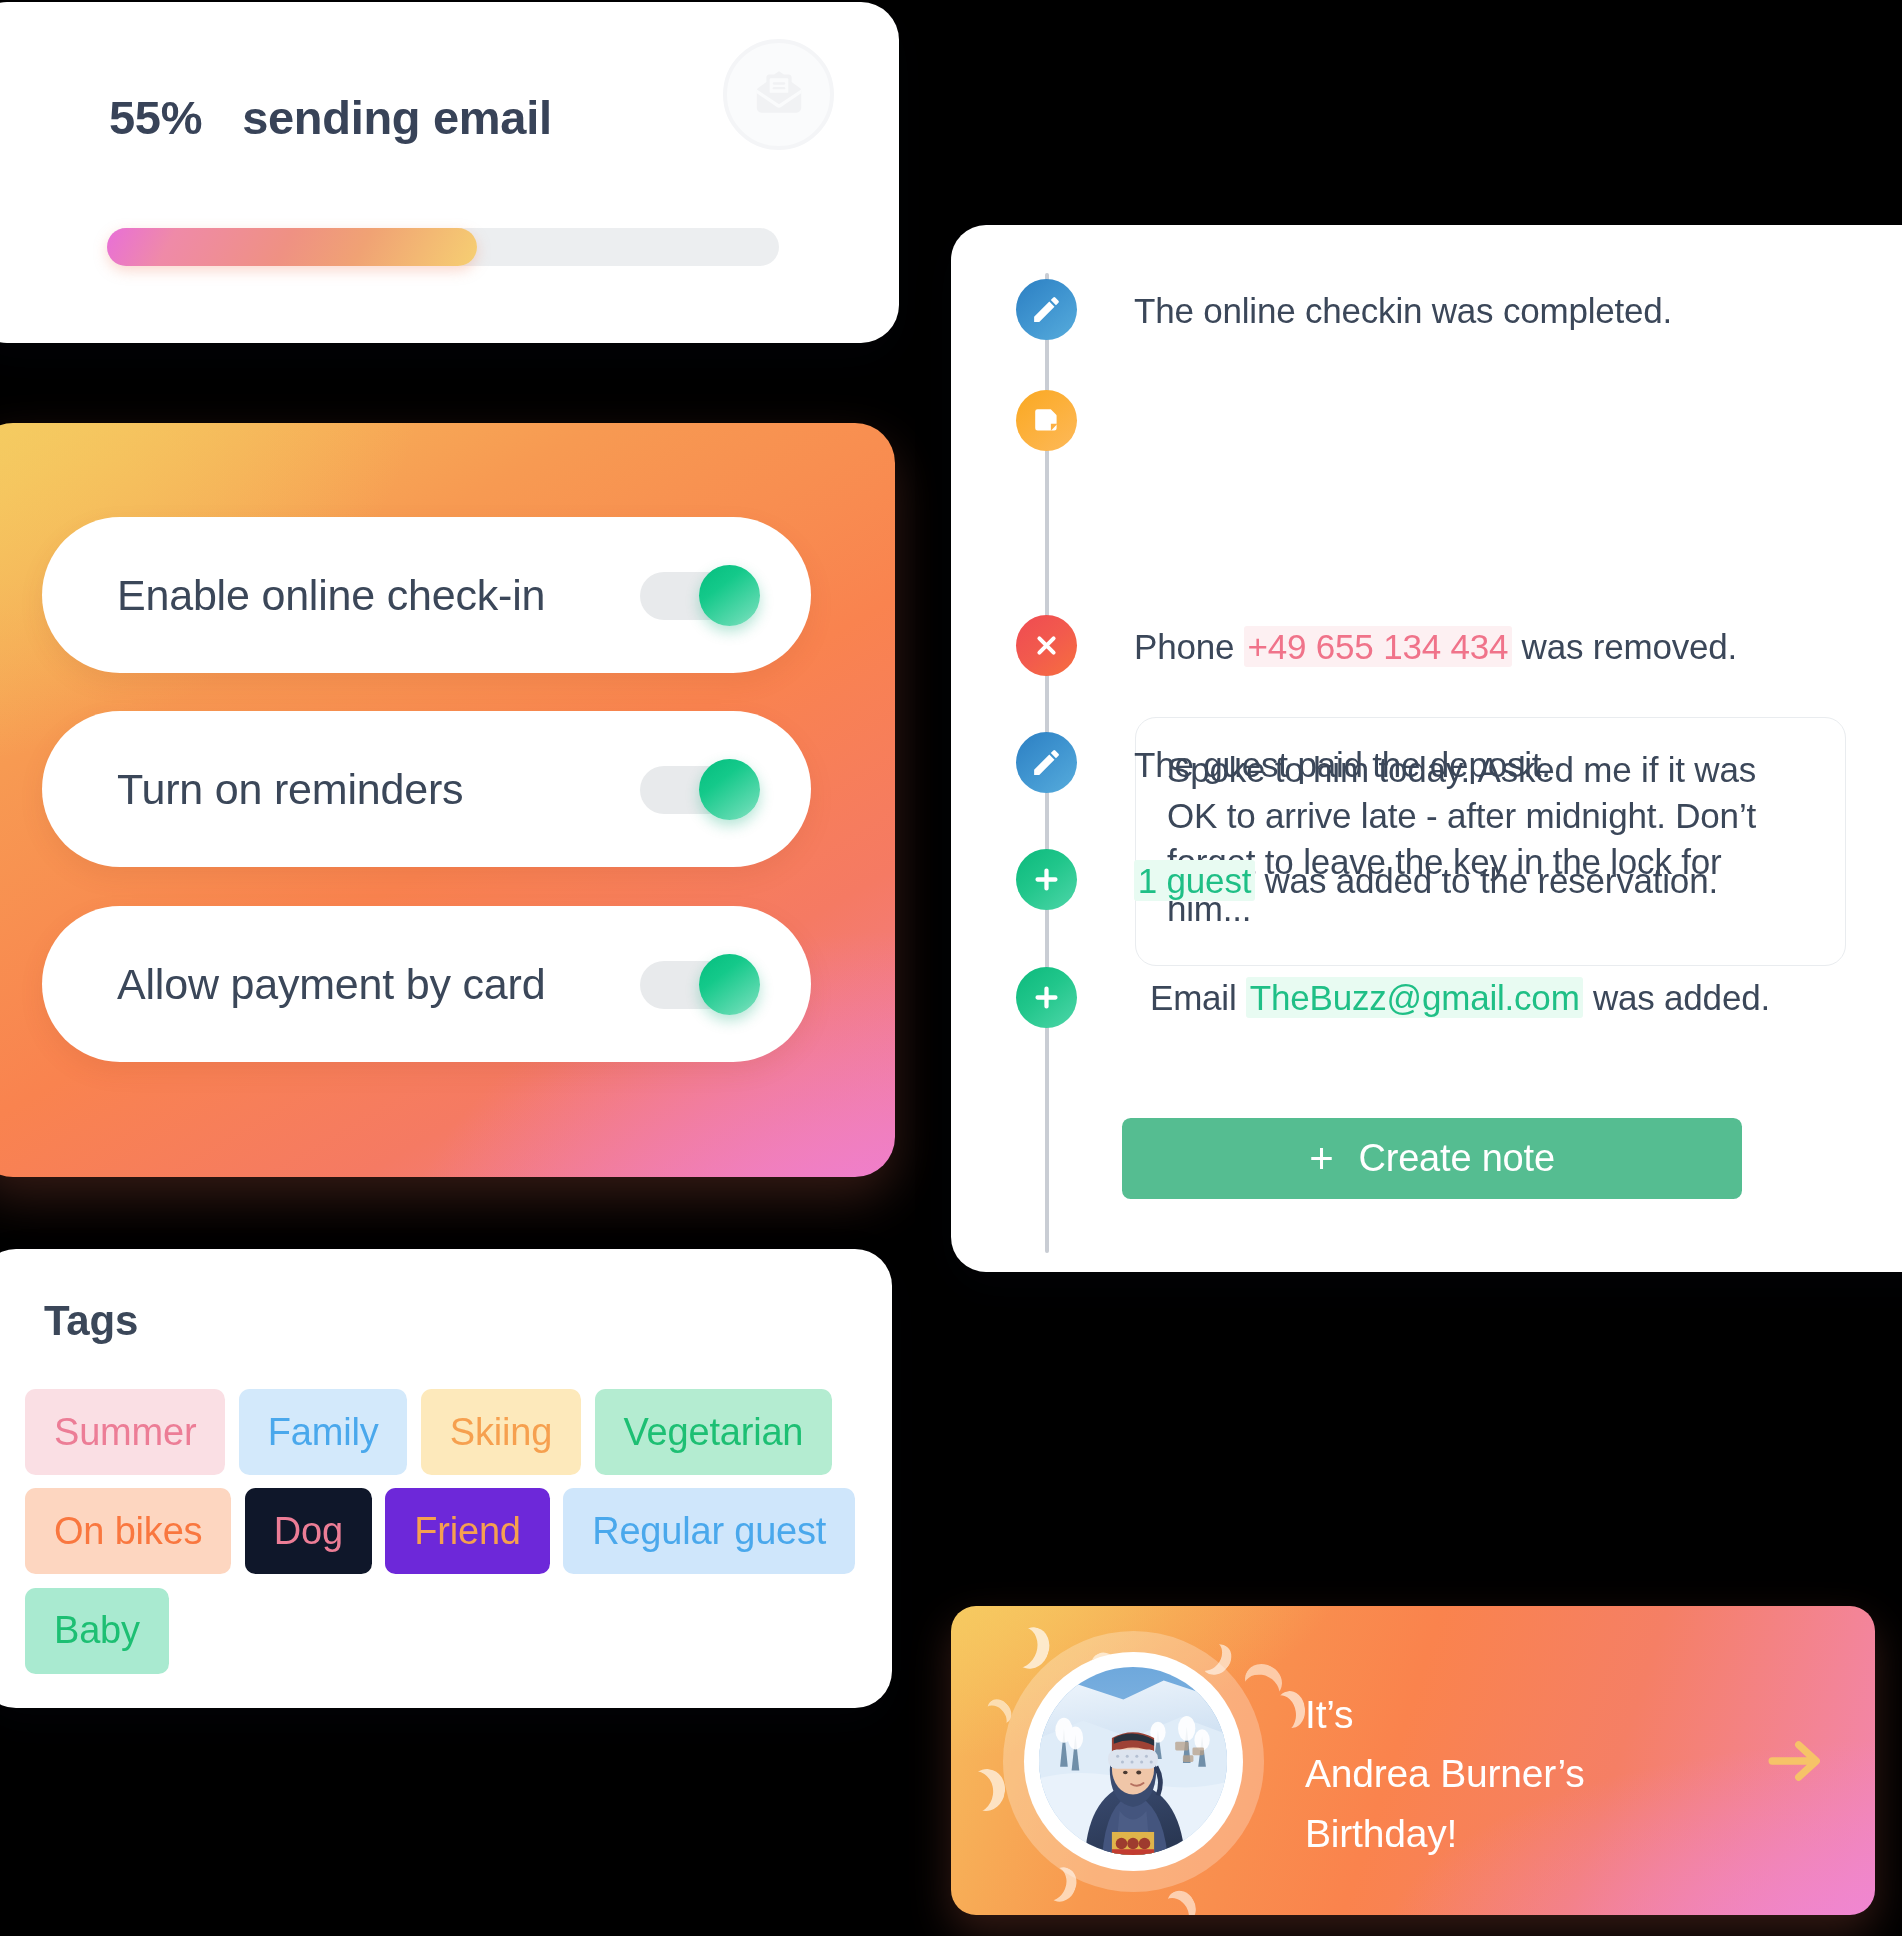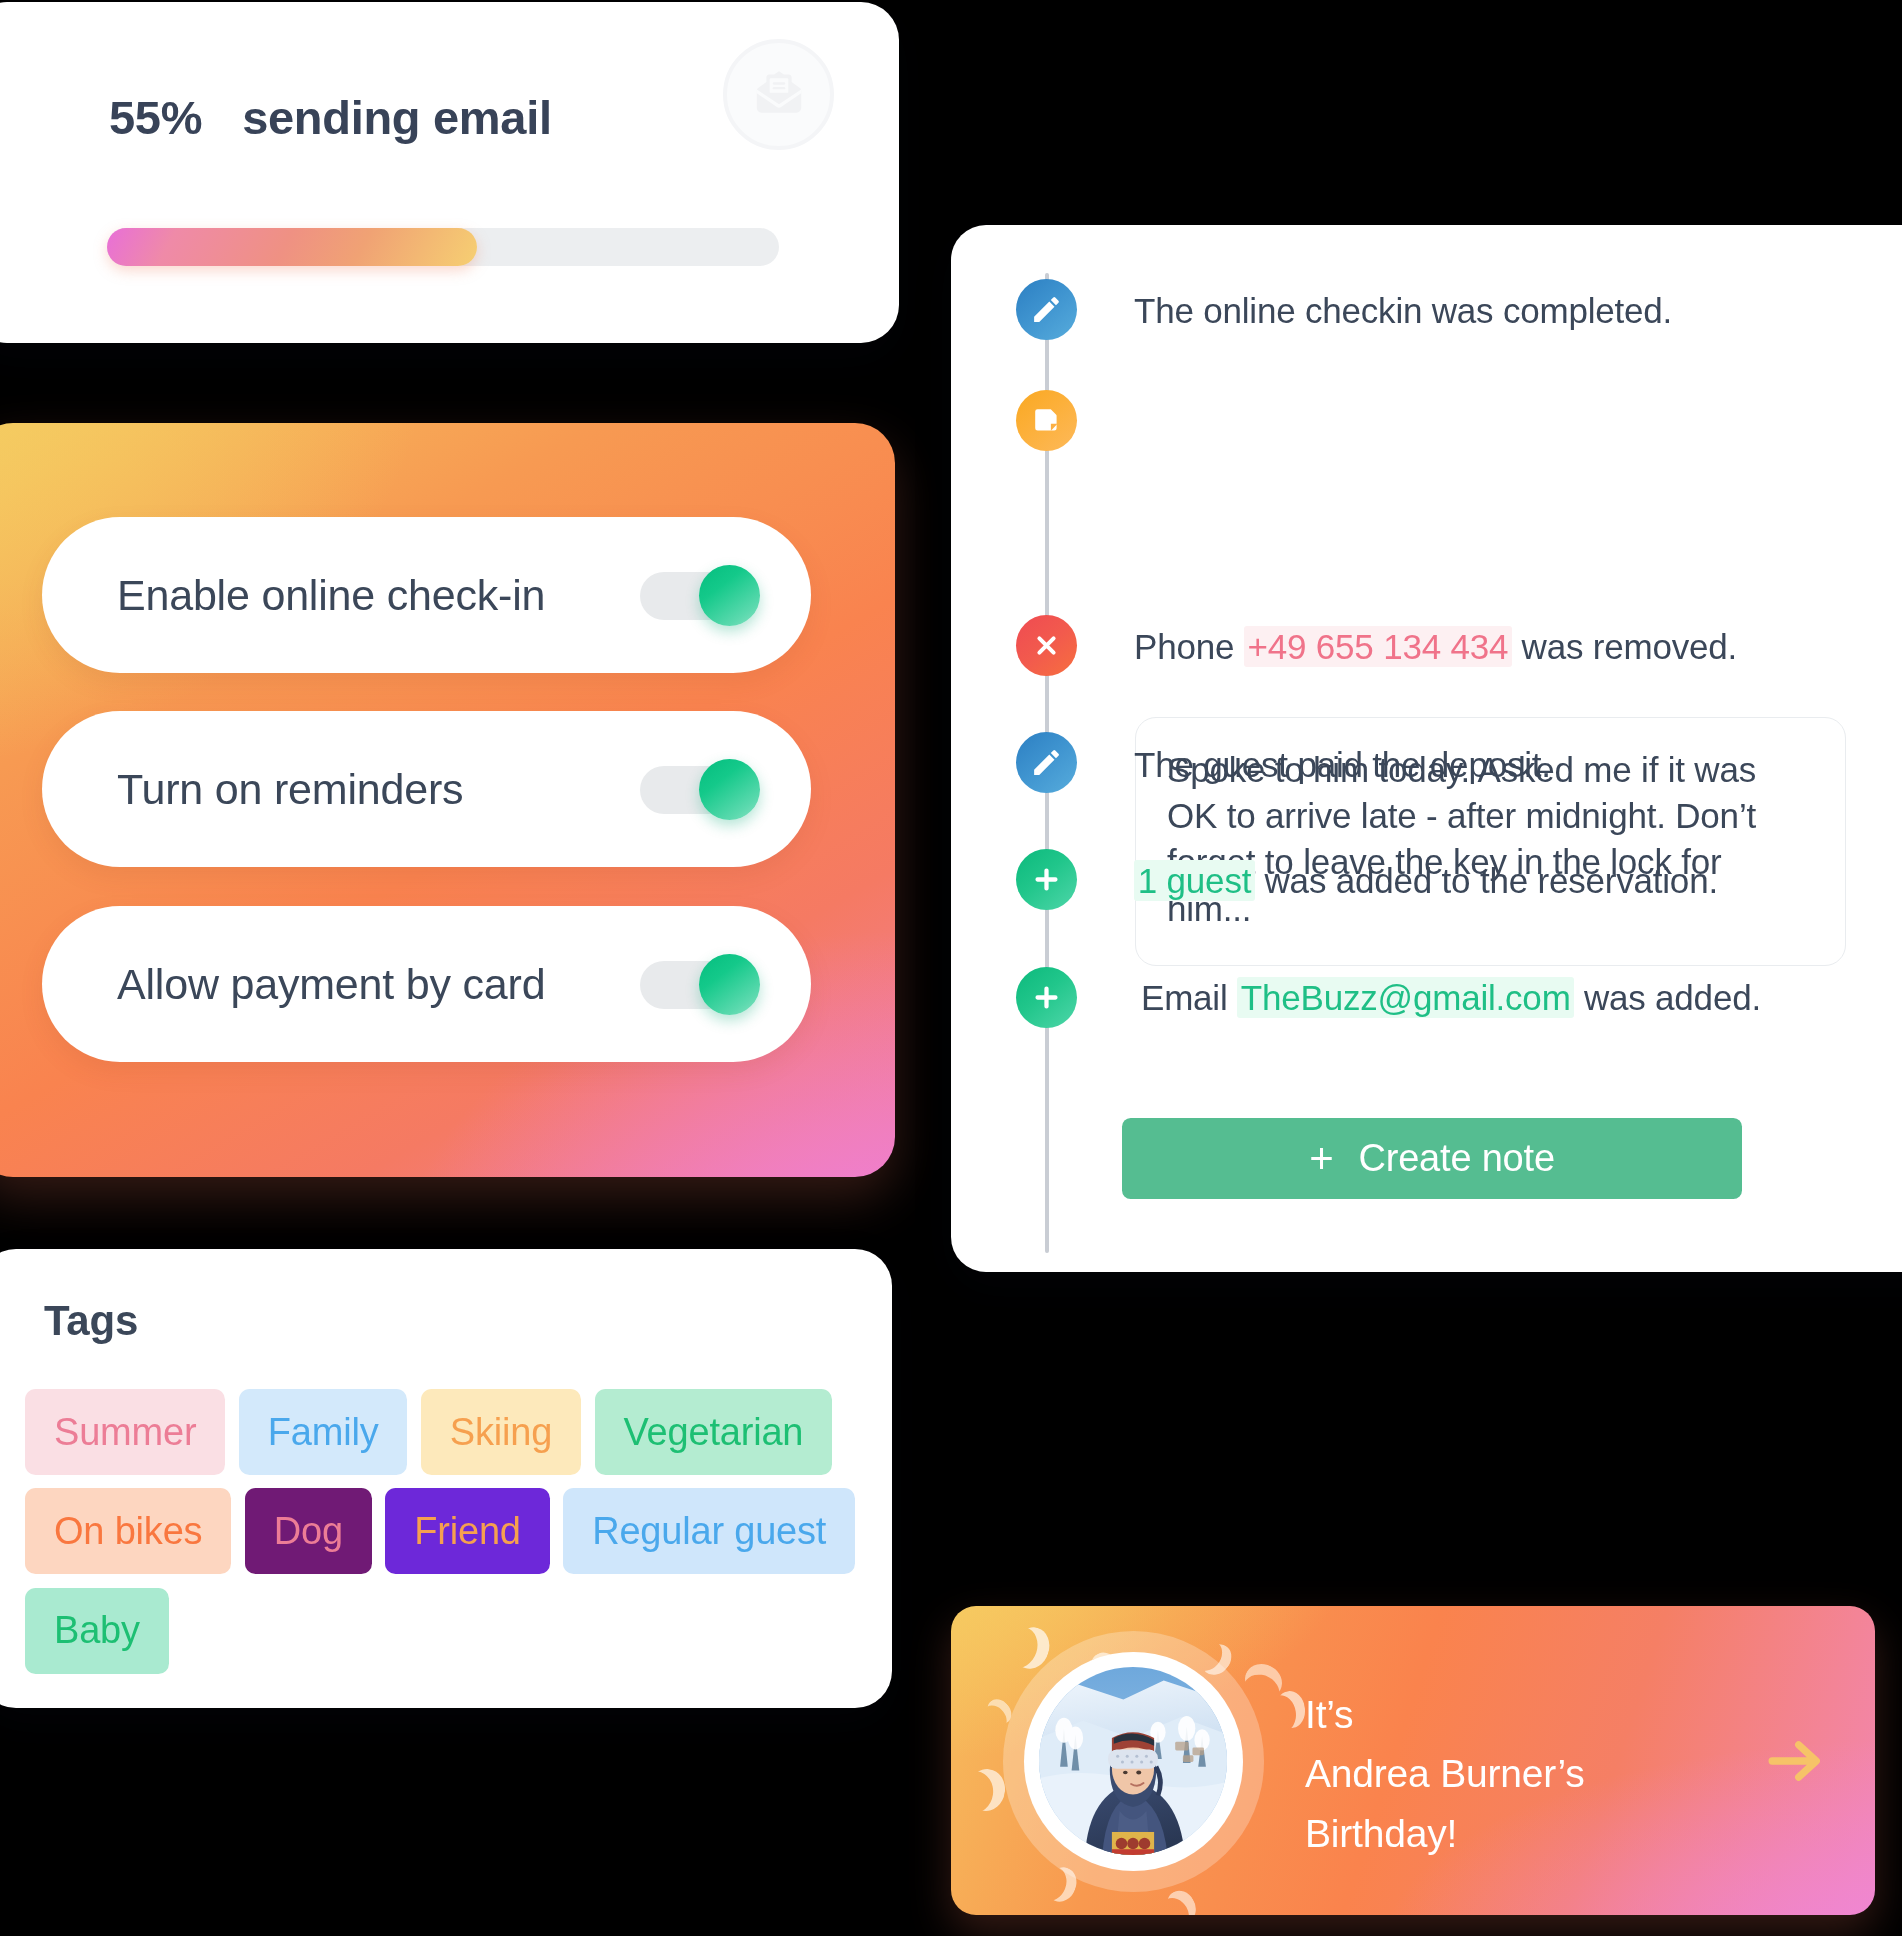--- a/index.html
+++ b/index.html
@@ -416,21 +416,21 @@
   </div>
 
   <div class="card" id="tags-card">
     <div id="tags-title">Tags</div>
     <div id="tags-wrap">
         <div class="tag" style="background: rgb(250, 223, 228); color: rgb(236, 125, 150);">Summer</div>
         <div class="tag" style="background: rgb(211, 233, 251); color: rgb(74, 168, 236);">Family</div>
         <div class="tag" style="background: rgb(253, 233, 187); color: rgb(246, 160, 79);">Skiing</div>
         <div class="tag" style="background: rgb(180, 236, 209); color: rgb(29, 191, 115);">Vegetarian</div>
         <div class="tag" style="background: rgb(253, 214, 192); color: rgb(249, 119, 63);">On bikes</div>
-        <div class="tag" style="background: #701a75; color: rgb(236, 125, 150);">Dog</div>
+        <div class="tag" style="background: #0f172a; color: rgb(236, 125, 150);">Dog</div>
         <div class="tag" style="background: #6d28d9; color: rgb(246, 160, 79);">Friend</div>
         <div class="tag" style="background: rgb(207, 230, 251); color: rgb(74, 168, 236);">Regular guest</div>
         <div class="tag" style="background: rgb(169, 234, 208); color: rgb(29, 191, 115);">Baby</div>
       </div>
   </div>
 
   <div class="card" id="timeline-card">
     <div id="timeline-line"></div>
 
     <div class="tl-item" style="top:0">
@@ -486,21 +486,21 @@
         <span>was added to the reservation.</span>
       </span>
     </div>
 
     <div class="tl-item" style="top:0">
       <span class="tl-bullet plus" style="top:742px">
         <svg width="33" height="33" viewBox="0 0 24 24" fill="none" stroke="#fff" stroke-width="3.1" stroke-linecap="round" aria-hidden="true">
           <path d="M12 5.5v13M5.5 12h13"></path>
         </svg>
       </span>
-      <span class="tl-text" style="top:754px;left:190px">
+      <span class="tl-text" style="top:754px;left:199px">
         <span>Email</span>
         <span class="hl-green">TheBuzz@gmail.com</span>
         <span>was added.</span>
       </span>
     </div>
 
     <button id="create-note-btn">
       <span class="plus-sign">+</span>
       <span>Create note</span>
     </button>

